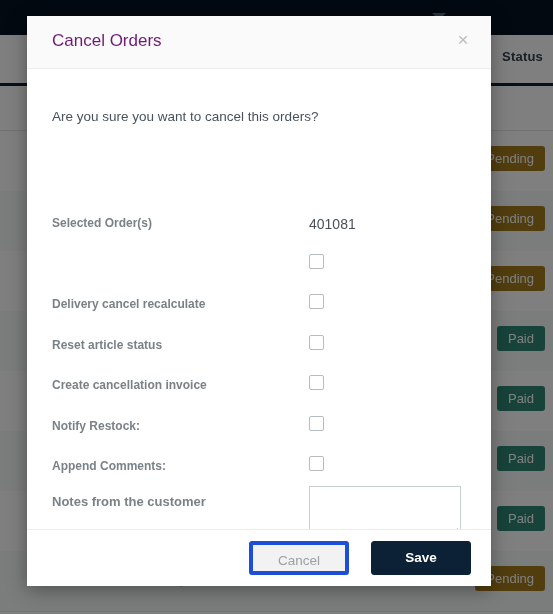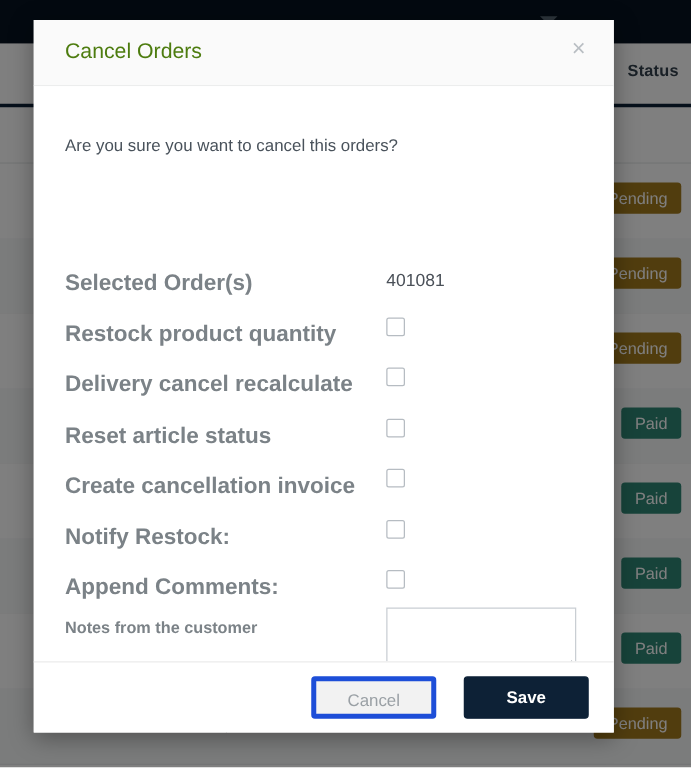--- a/index.html
+++ b/index.html
@@ -110,21 +110,21 @@
     position: relative;
     height: 52px;
     background: #fafafa;
     border-bottom: 1px solid #eceded;
   }
   .modal-title {
     position: absolute;
     left: 25px;
     top: 15px;
     font-size: 17px;
-    color: #4d7c0f;
+    color: #701a75;
   }
   .modal-close {
     position: absolute;
     right: 18px;
     top: 14px;
     width: 20px;
     height: 20px;
     line-height: 20px;
     text-align: center;
     font-size: 19px;
@@ -147,21 +147,21 @@
   }
   .form-row {
     position: absolute;
     left: 0; right: 0;
     height: 40px;
   }
   .form-label {
     position: absolute;
     left: 25px;
     top: 9px;
-    font-size: 18px;
+    font-size: 12px;
     font-weight: bold;
     color: #7b8287;
     white-space: nowrap;
   }
   .form-value {
     position: absolute;
     left: 282px;
     top: 9px;
     font-size: 14px;
     color: #4a5058;
@@ -318,21 +318,20 @@
 
   <div class="modal-body">
     <div class="confirm-text">Are you sure you want to cancel this orders?</div>
 
     <div id="field-rows">
         <div class="form-row" style="top: 138px;">
           <div class="form-label">Selected Order(s)</div>
           <div class="form-value">401081</div>
         </div>
         <div class="form-row" style="top: 178.5px;">
-          <div class="form-label">Restock product quantity</div>
           <div class="cbx"></div>
         </div>
         <div class="form-row" style="top: 219px;">
           <div class="form-label">Delivery cancel recalculate</div>
           <div class="cbx"></div>
         </div>
         <div class="form-row" style="top: 259.5px;">
           <div class="form-label">Reset article status</div>
           <div class="cbx"></div>
         </div>

